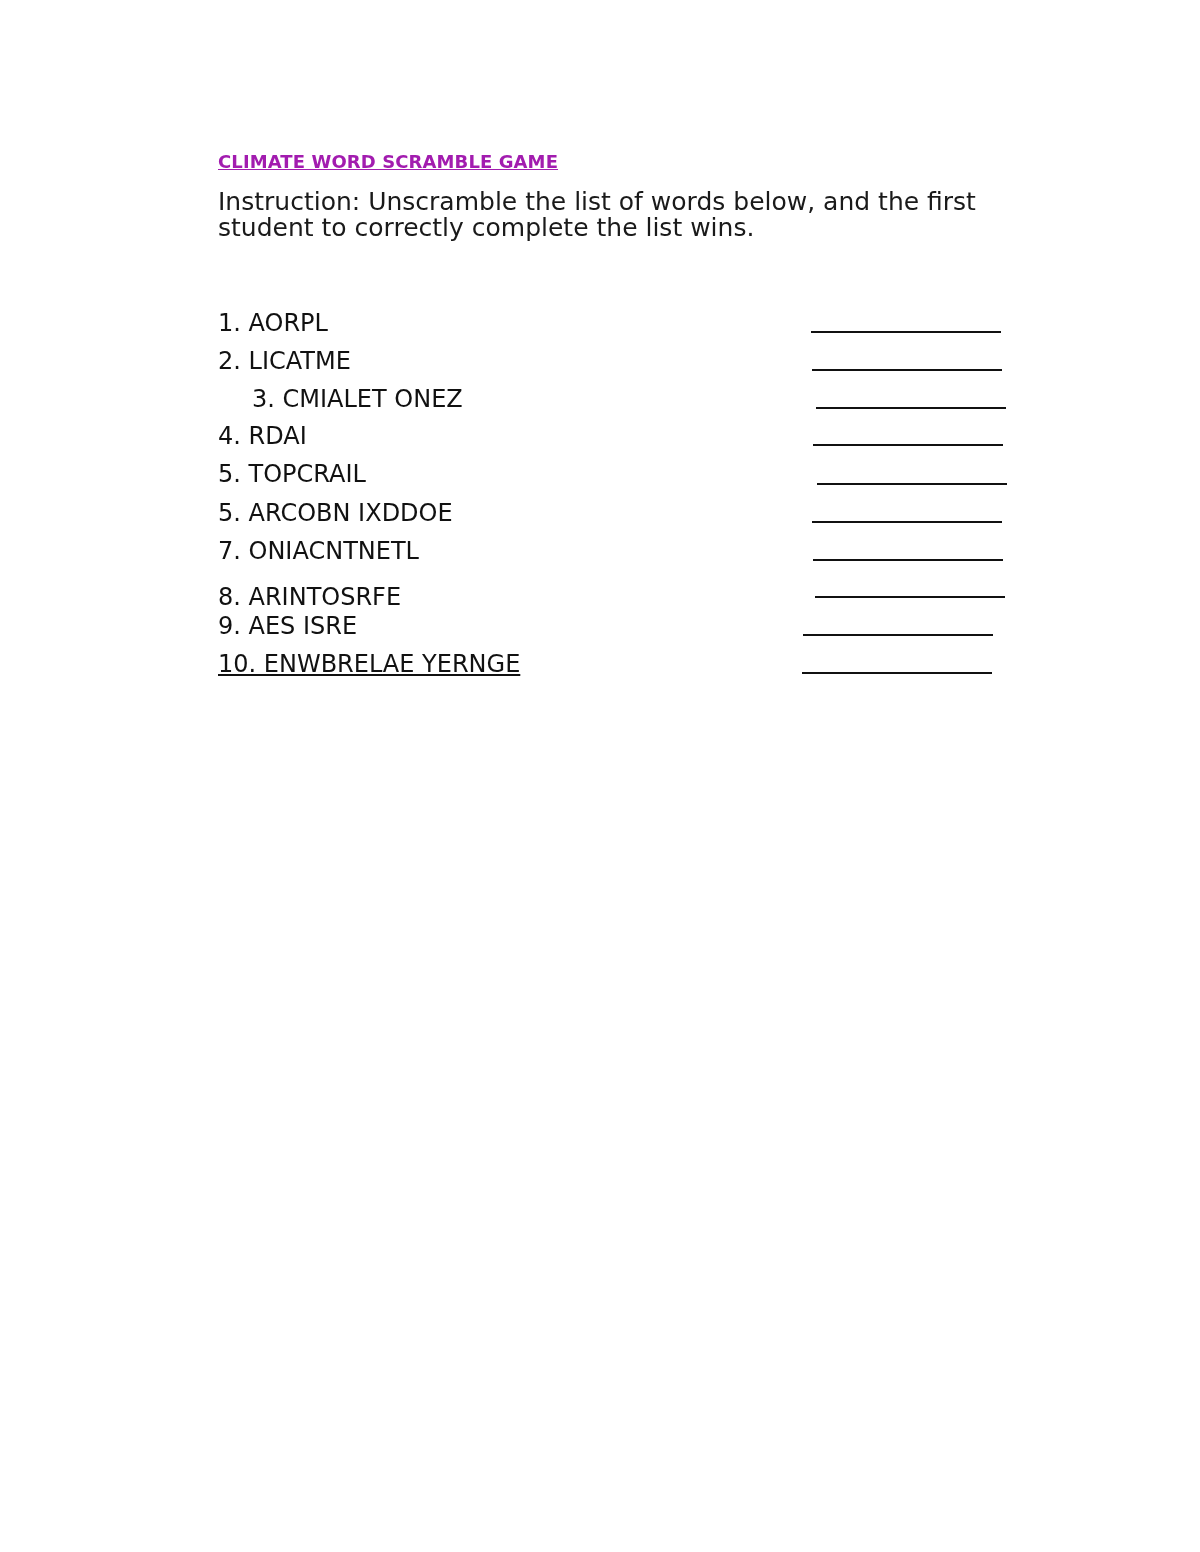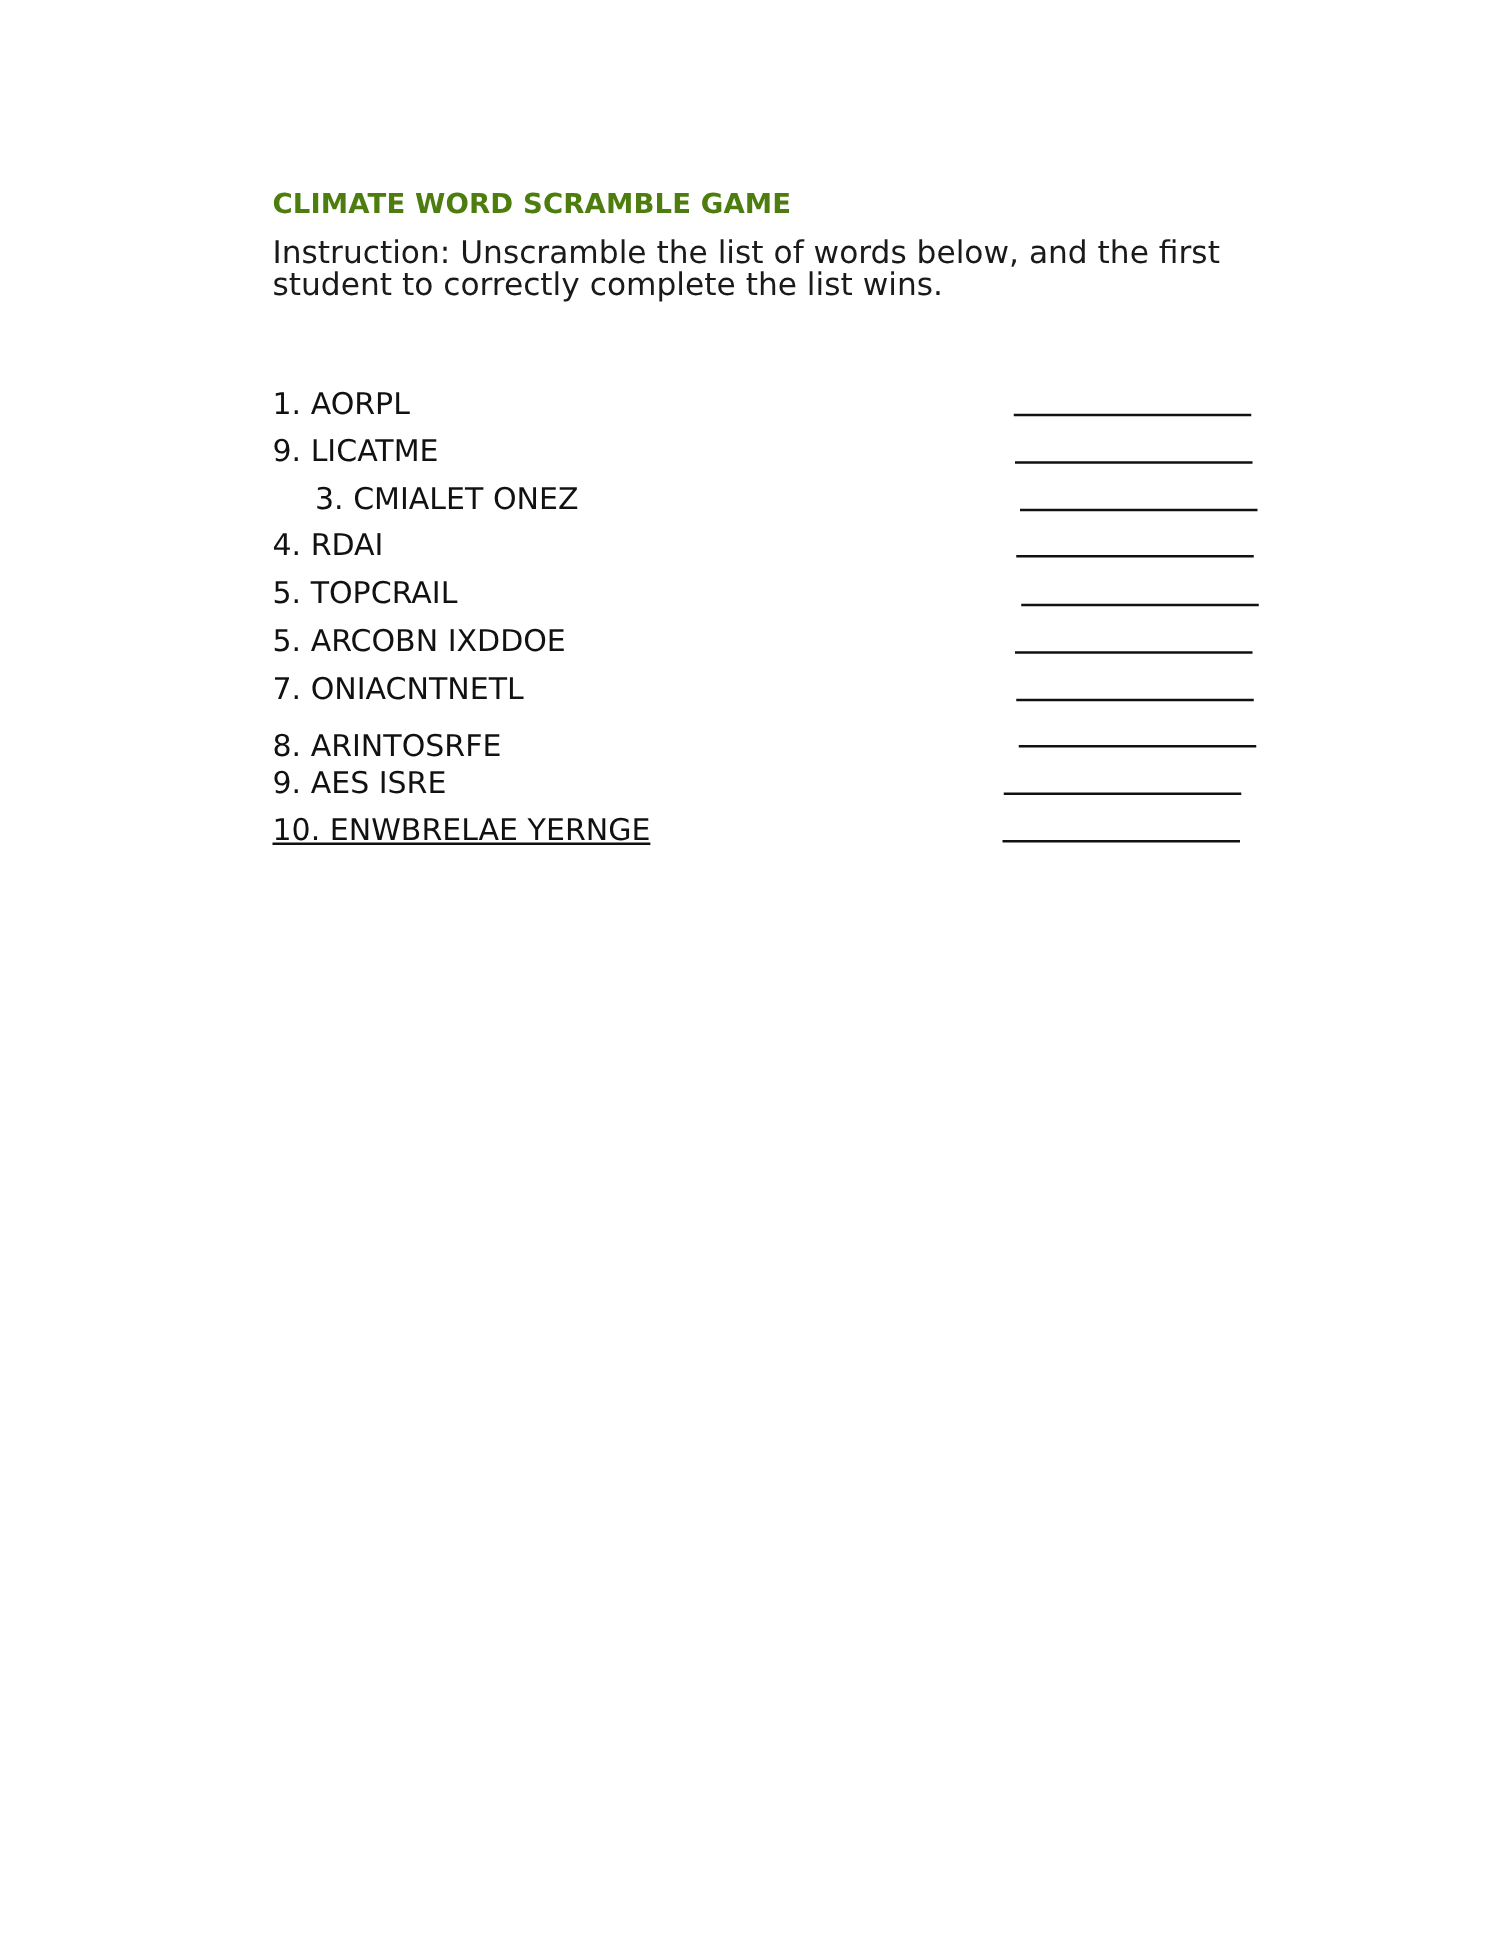--- a/index.html
+++ b/index.html
@@ -18,25 +18,26 @@
     .page {
       position: absolute;
       left: 0; top: 0;
       width: 1200px; height: 1552px;
       background: #ffffff;
     }
     .title {
       position: absolute;
       left: 218px;
       top: 151px;
-      font-size: 22px;
+      font-size: 18px;
       font-weight: bold;
       letter-spacing: 0.1px;
       white-space: nowrap;
-      color: #4d7c0f;
+      color: #a21caf;
+      text-decoration: underline;
     }
     .instruction {
       position: absolute;
       left: 218px;
       top: 189px;
       width: 850px;
       font-size: 25px;
       line-height: 25.5px;
       color: #1a1a1a;
     }
@@ -67,21 +68,21 @@
 
   <div class="title">CLIMATE WORD SCRAMBLE GAME</div>
 
   <div class="instruction">Instruction: Unscramble the list of words below, and the first student to correctly complete the list wins.</div>
 
   <div class="word-list">
 
     <div class="word-item" style="top:309px;">1. AORPL</div>
     <div class="answer-line" style="left:811px; top:331px;"></div>
 
-    <div class="word-item" style="top:347px;">9. LICATME</div>
+    <div class="word-item" style="top:347px;">2. LICATME</div>
     <div class="answer-line" style="left:812px; top:369px;"></div>
 
     <div class="word-item" style="top:385px;margin-left:34px;">3. CMIALET ONEZ</div>
     <div class="answer-line" style="left:816px; top:407px;"></div>
 
     <div class="word-item" style="top:422px;text-align:center;">4. RDAI</div>
     <div class="answer-line" style="left:813px; top:444px;"></div>
 
     <div class="word-item" style="top:460px;">5. TOPCRAIL</div>
     <div class="answer-line" style="left:817px; top:483px;"></div>

